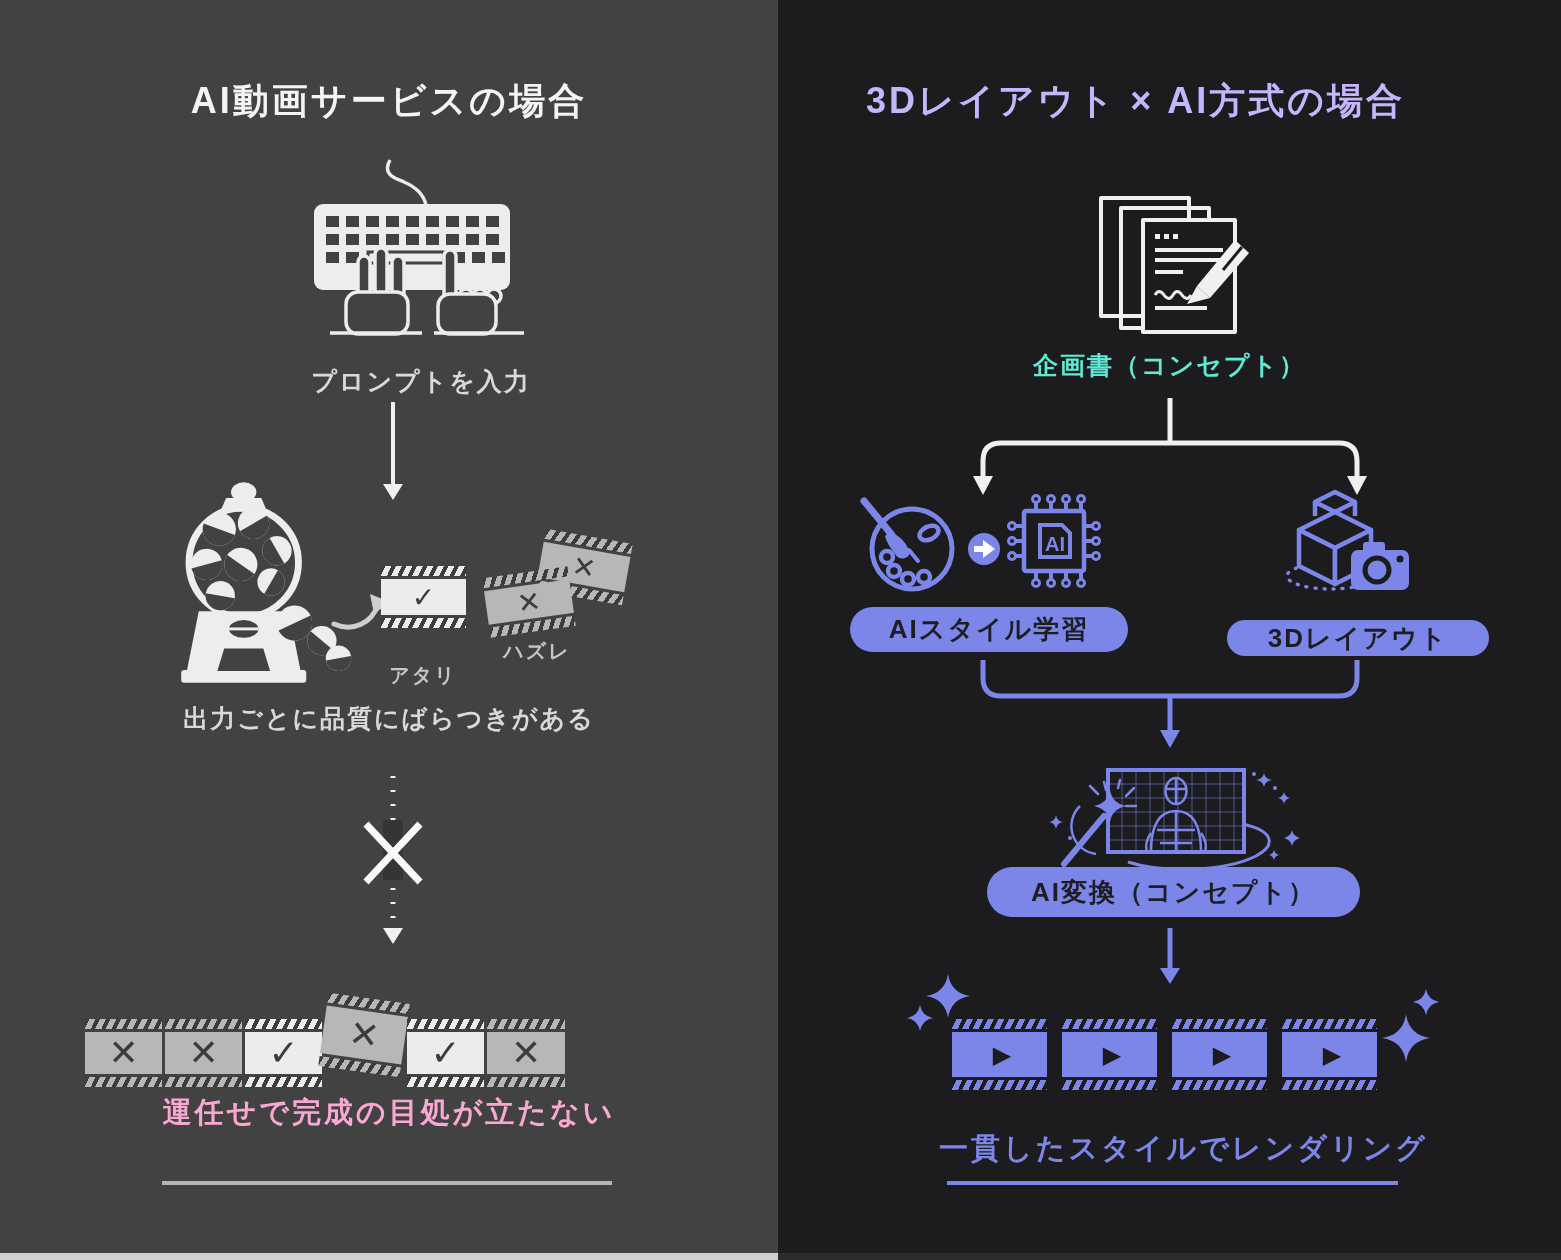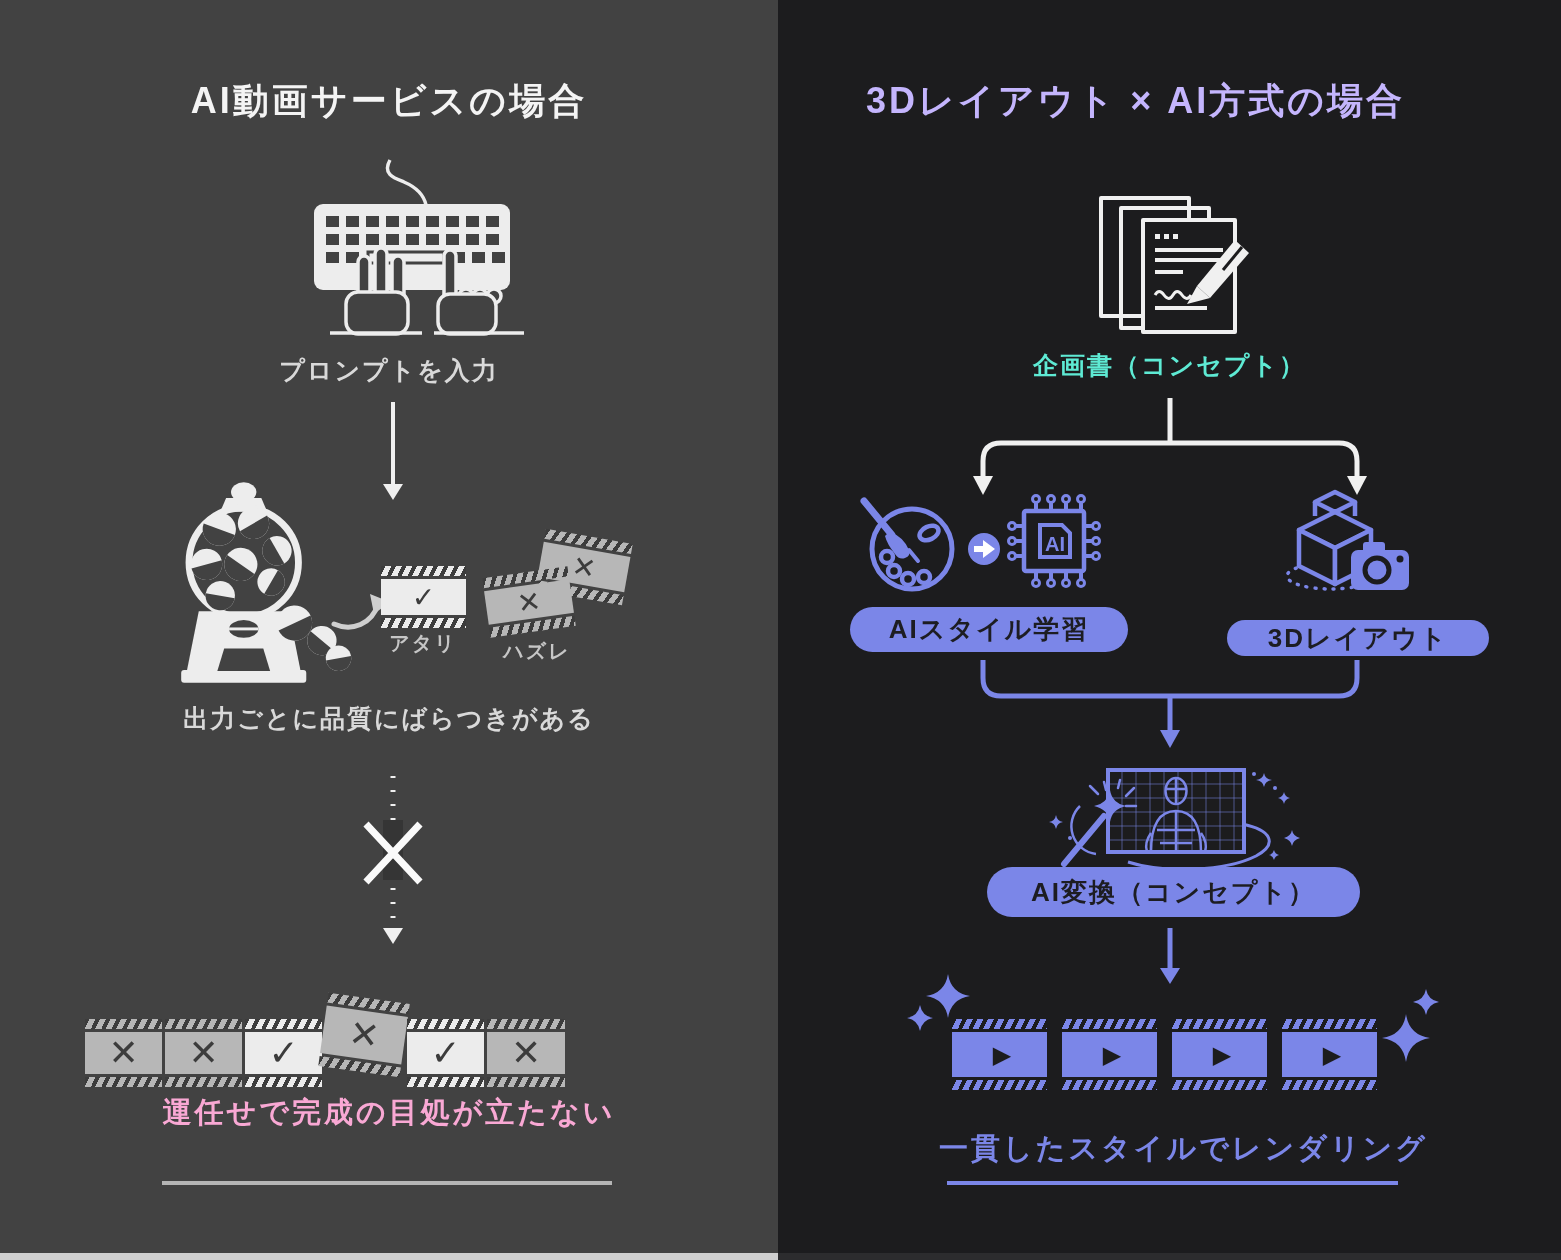--- a/index.html
+++ b/index.html
@@ -73,21 +73,21 @@
         <rect x="60" y="134" width="62" height="42" rx="12"></rect>
         <rect x="158" y="92" width="12" height="56" rx="6"></rect>
         <circle cx="180" cy="138" r="7"></circle>
           <circle cx="194" cy="138" r="7"></circle>
           <circle cx="208" cy="138" r="7"></circle>
         <rect x="152" y="136" width="58" height="40" rx="12"></rect>
       </g>
       <path d="M44,175 H136 M148,175 H238" stroke="#ededed" stroke-width="3.5"></path>
     </svg>
 
-    <div class="label sub" style="top:355px;">プロンプトを入力</div>
+    <div class="label sub" style="top:366px;margin-left:32px;">プロンプトを入力</div>
 
     <svg class="abs" style="left:381px;top:402px;" width="24" height="100" viewBox="0 0 24 100">
       <line x1="12" y1="0" x2="12" y2="84" stroke="#f0f0f0" stroke-width="4"></line>
       <polygon points="2,82 22,82 12,98" fill="#f0f0f0"></polygon>
     </svg>
 
     <svg class="abs" style="left:146px;top:478px;" width="215" height="208" viewBox="0 0 220 212">
       <ellipse cx="100" cy="14" rx="13" ry="10" fill="#ededed"></ellipse>
       <path d="M82,20 h36 l6,14 h-48 z" fill="#ededed"></path>
       <circle cx="100" cy="86" r="56" fill="none" stroke="#ededed" stroke-width="7"></circle>
@@ -145,21 +145,21 @@
       <polygon points="42,18 62,26 46,38" fill="#cfcfcf"></polygon>
     </svg>
 
     <div class="film light" style="left:381px;top:566px;width:85px;height:62px;">
       <div class="band"></div>
       <div class="body mk-md">
           <span>✓</span>
         </div>
       <div class="band"></div>
     </div>
-    <div class="abs small" style="left:368px;top:630px;width:110px;text-align:center;">アタリ</div>
+    <div class="abs small" style="left:368px;top:662px;width:110px;text-align:center;">アタリ</div>
 
     <div class="film gray" style="left:540px;top:536px;width:88px;height:62px;transform:rotate(10deg);">
       <div class="band"></div>
       <div class="body mk-md">
           <span>✕</span>
         </div>
       <div class="band"></div>
     </div>
     <div class="film gray" style="left:486px;top:572px;width:86px;height:60px;transform:rotate(-8deg);">
       <div class="band"></div>

